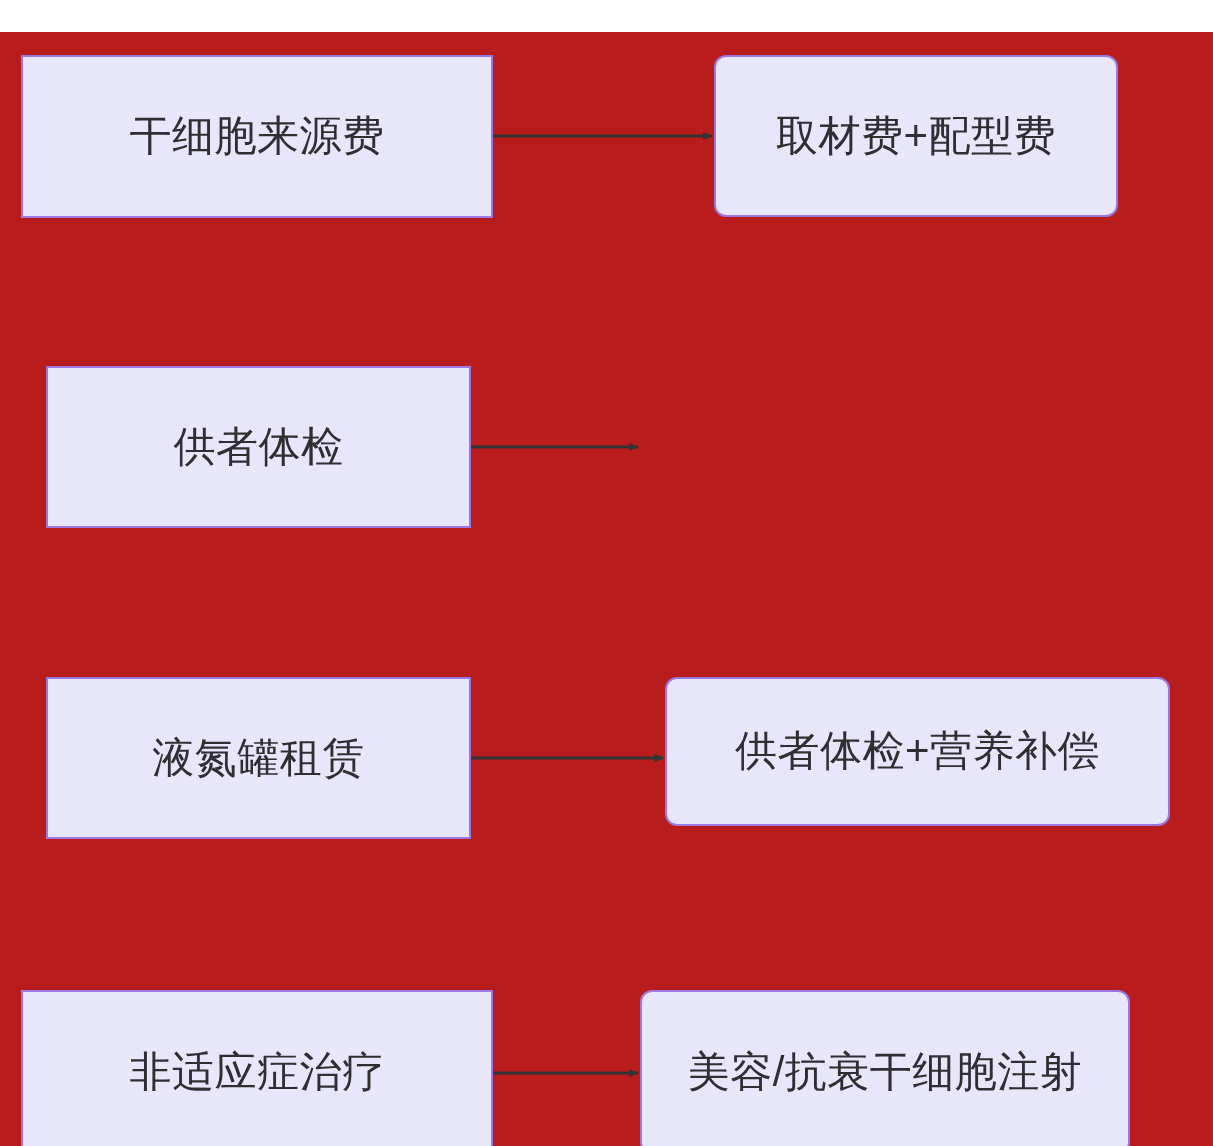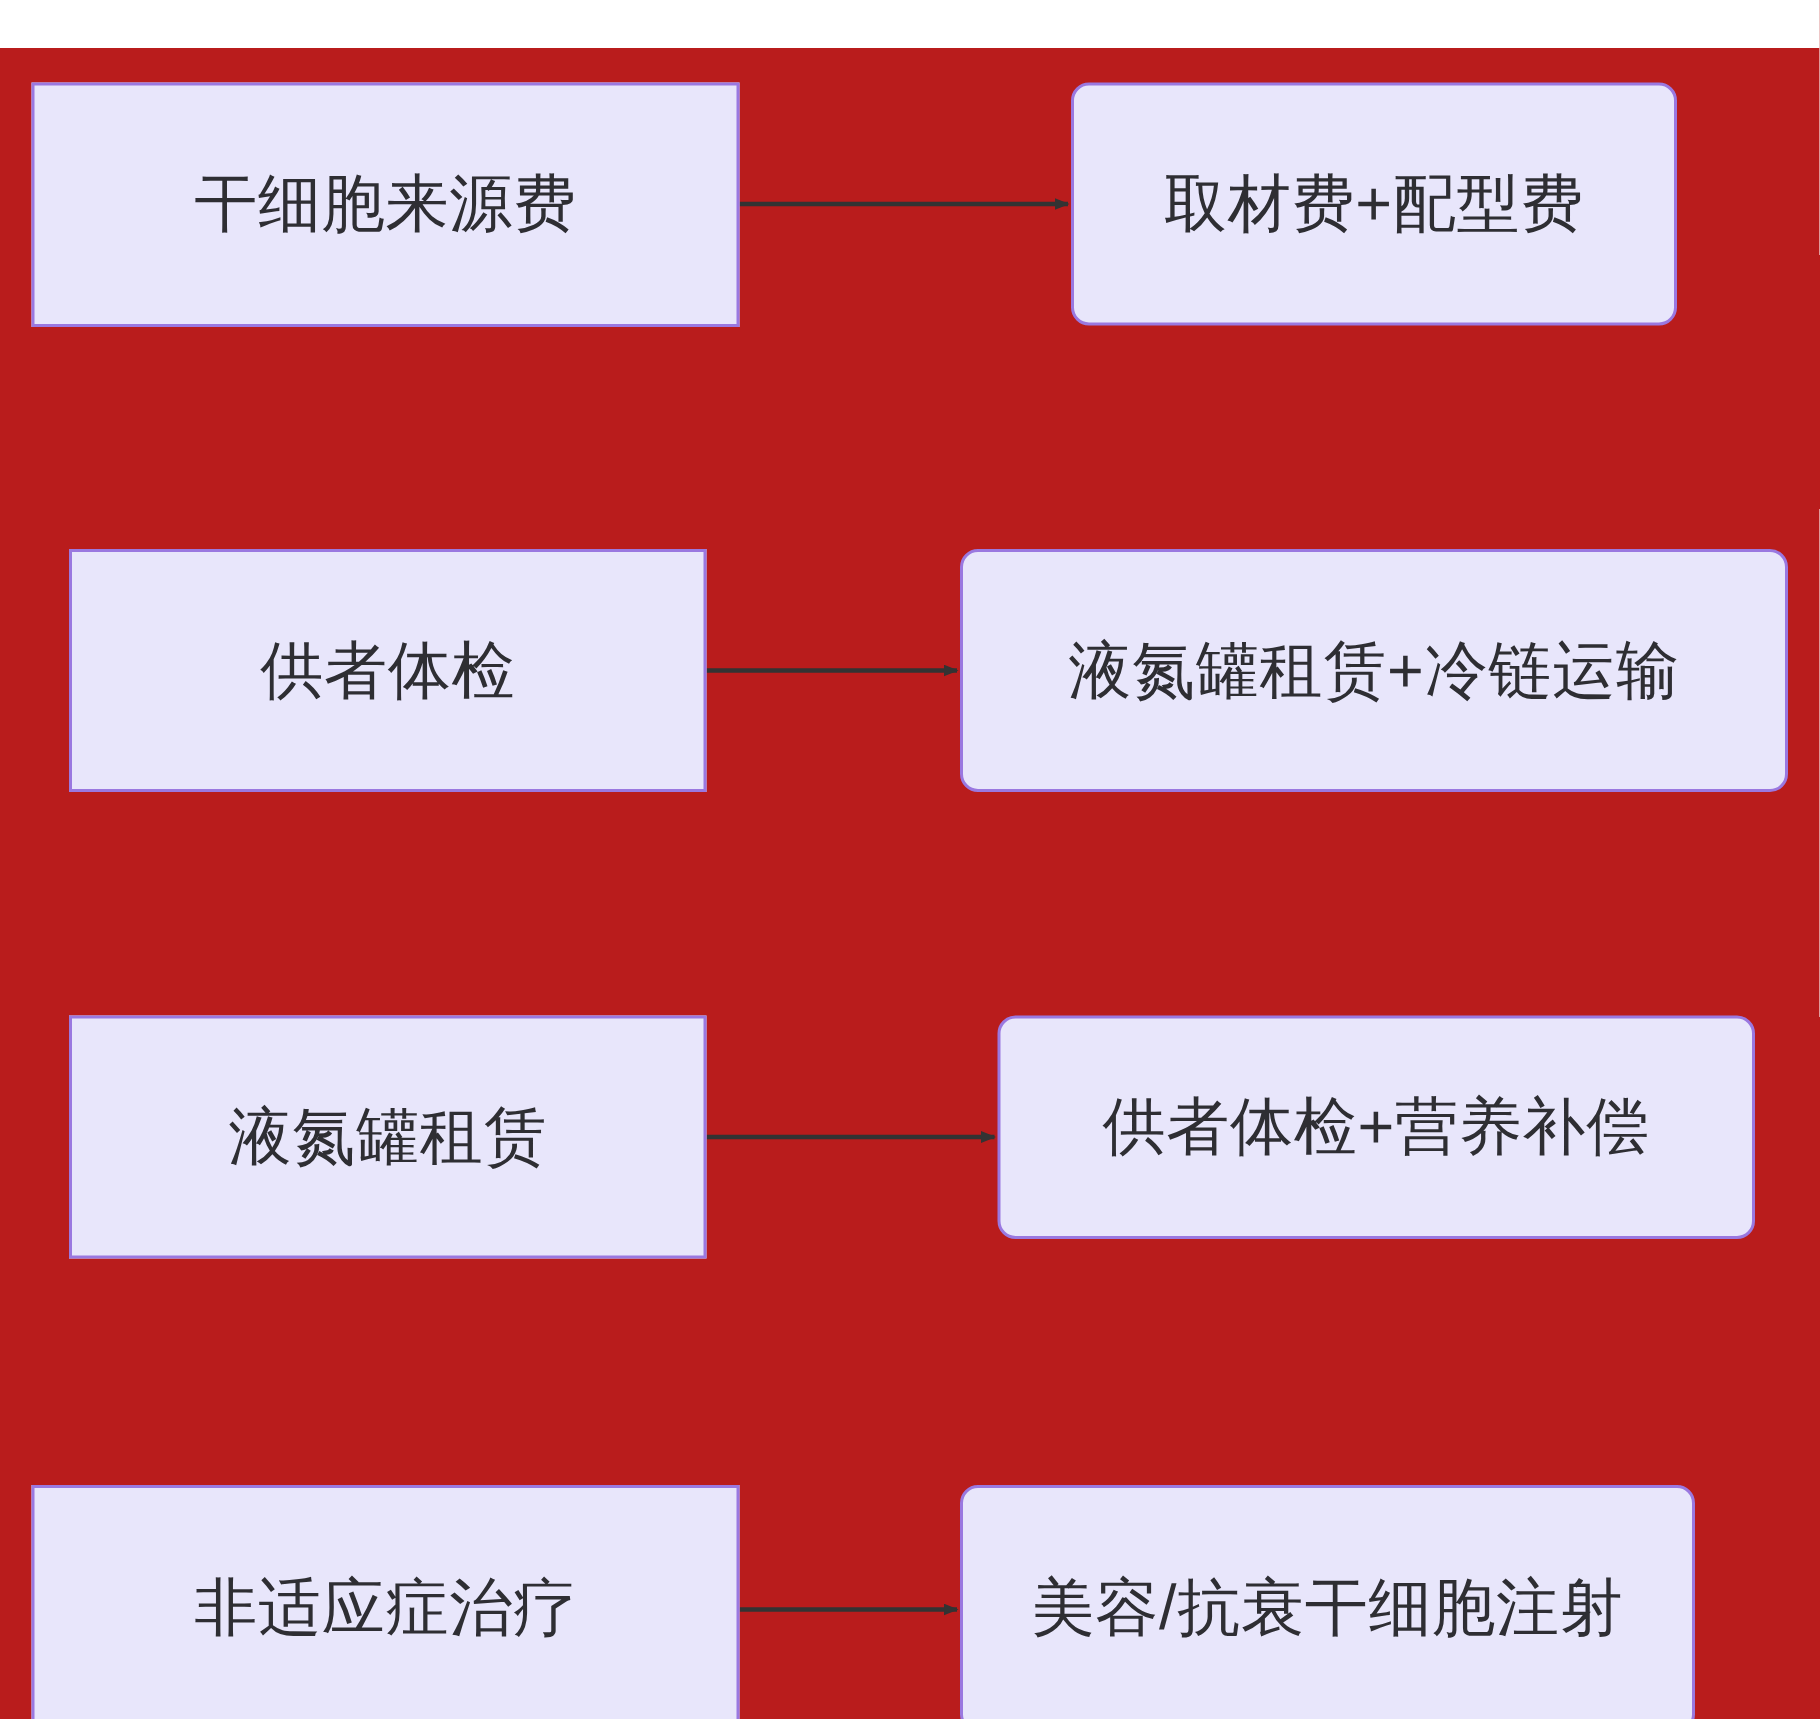--- a/index.html
+++ b/index.html
@@ -67,23 +67,20 @@
   <div class="node square" style="left: 21px; top: 23px; width: 472px; height: 163px;">
     <span>干细胞来源费</span>
   </div>
   <div class="node rounded" style="left: 714px; top: 23px; width: 404px; height: 162px;">
     <span>取材费+配型费</span>
   </div>
 
   <div class="node square" style="left: 46px; top: 334px; width: 425px; height: 162px;">
     <span>供者体检</span>
   </div>
-  <div class="node rounded" style="left: 640px; top: 334px; width: 552px; height: 162px;">
-    <span>液氮罐租赁+冷链运输</span>
-  </div>
 
   <div class="node square" style="left: 46px; top: 645px; width: 425px; height: 162px;">
     <span>液氮罐租赁</span>
   </div>
   <div class="node rounded" style="left: 665px; top: 645px; width: 505px; height: 149px;">
     <span>供者体检+营养补偿</span>
   </div>
 
   <div class="node square" style="left: 21px; top: 958px; width: 472px; height: 165px; text-align: center;">
     <span>非适应症治疗</span>

